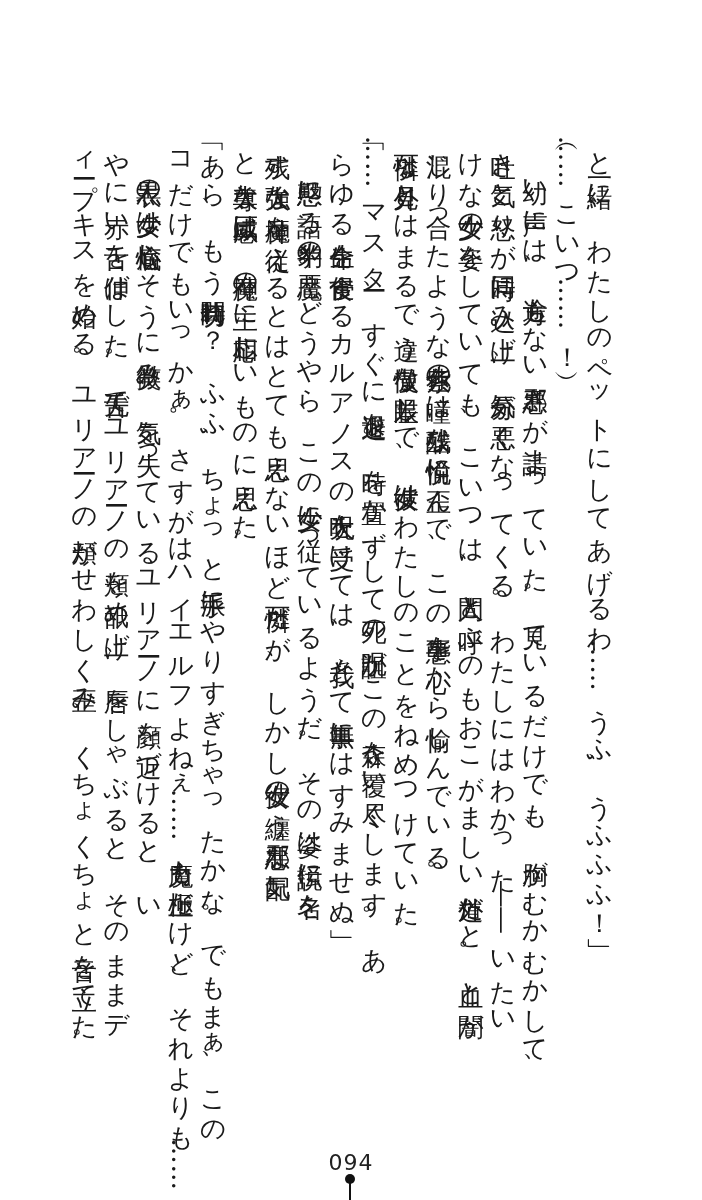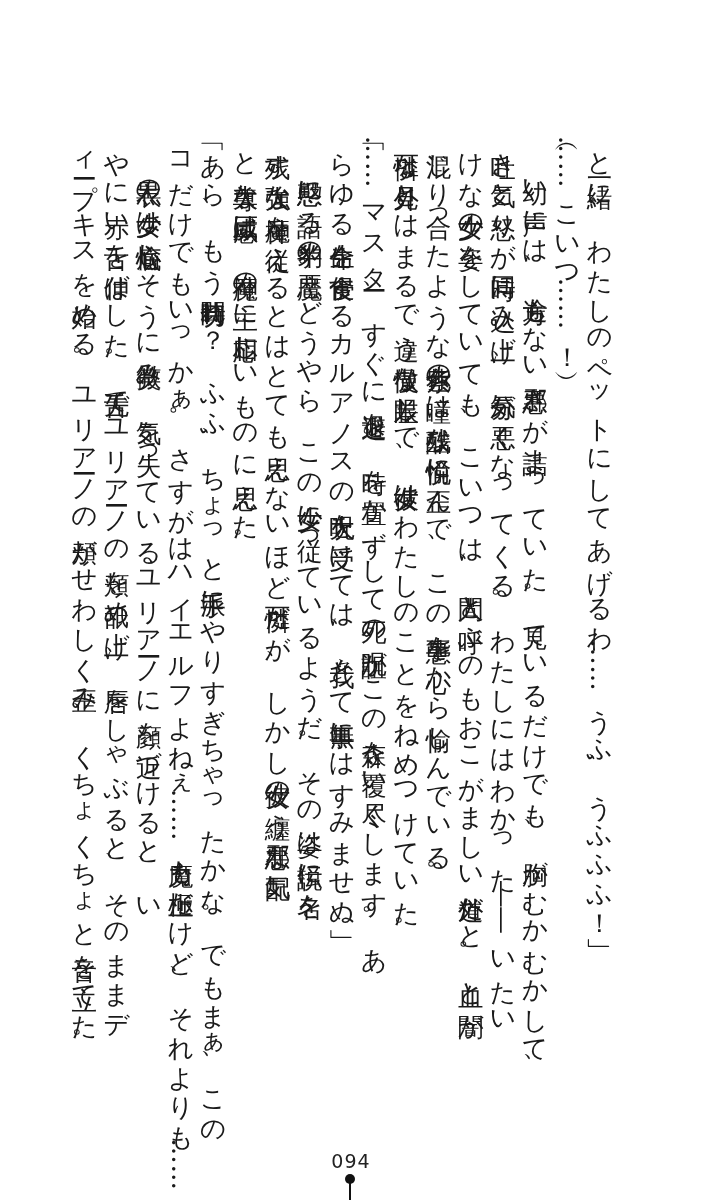--- a/index.html
+++ b/index.html
@@ -37,21 +37,21 @@
       display: block;
       font-feature-settings: "vert" 1;
     }
     .page-number {
       position: absolute;
       left: 0;
       width: 702px;
       top: 1150px;
       text-align: center;
       font-family: "DejaVu Sans", "Liberation Sans", sans-serif;
-      font-size: 19px;
+      font-size: 22px;
       letter-spacing: 1px;
       color: #222;
     }
     .marker-dot {
       position: absolute;
       left: 345px;
       top: 1174px;
       width: 10px;
       height: 10px;
       border-radius: 50%;

